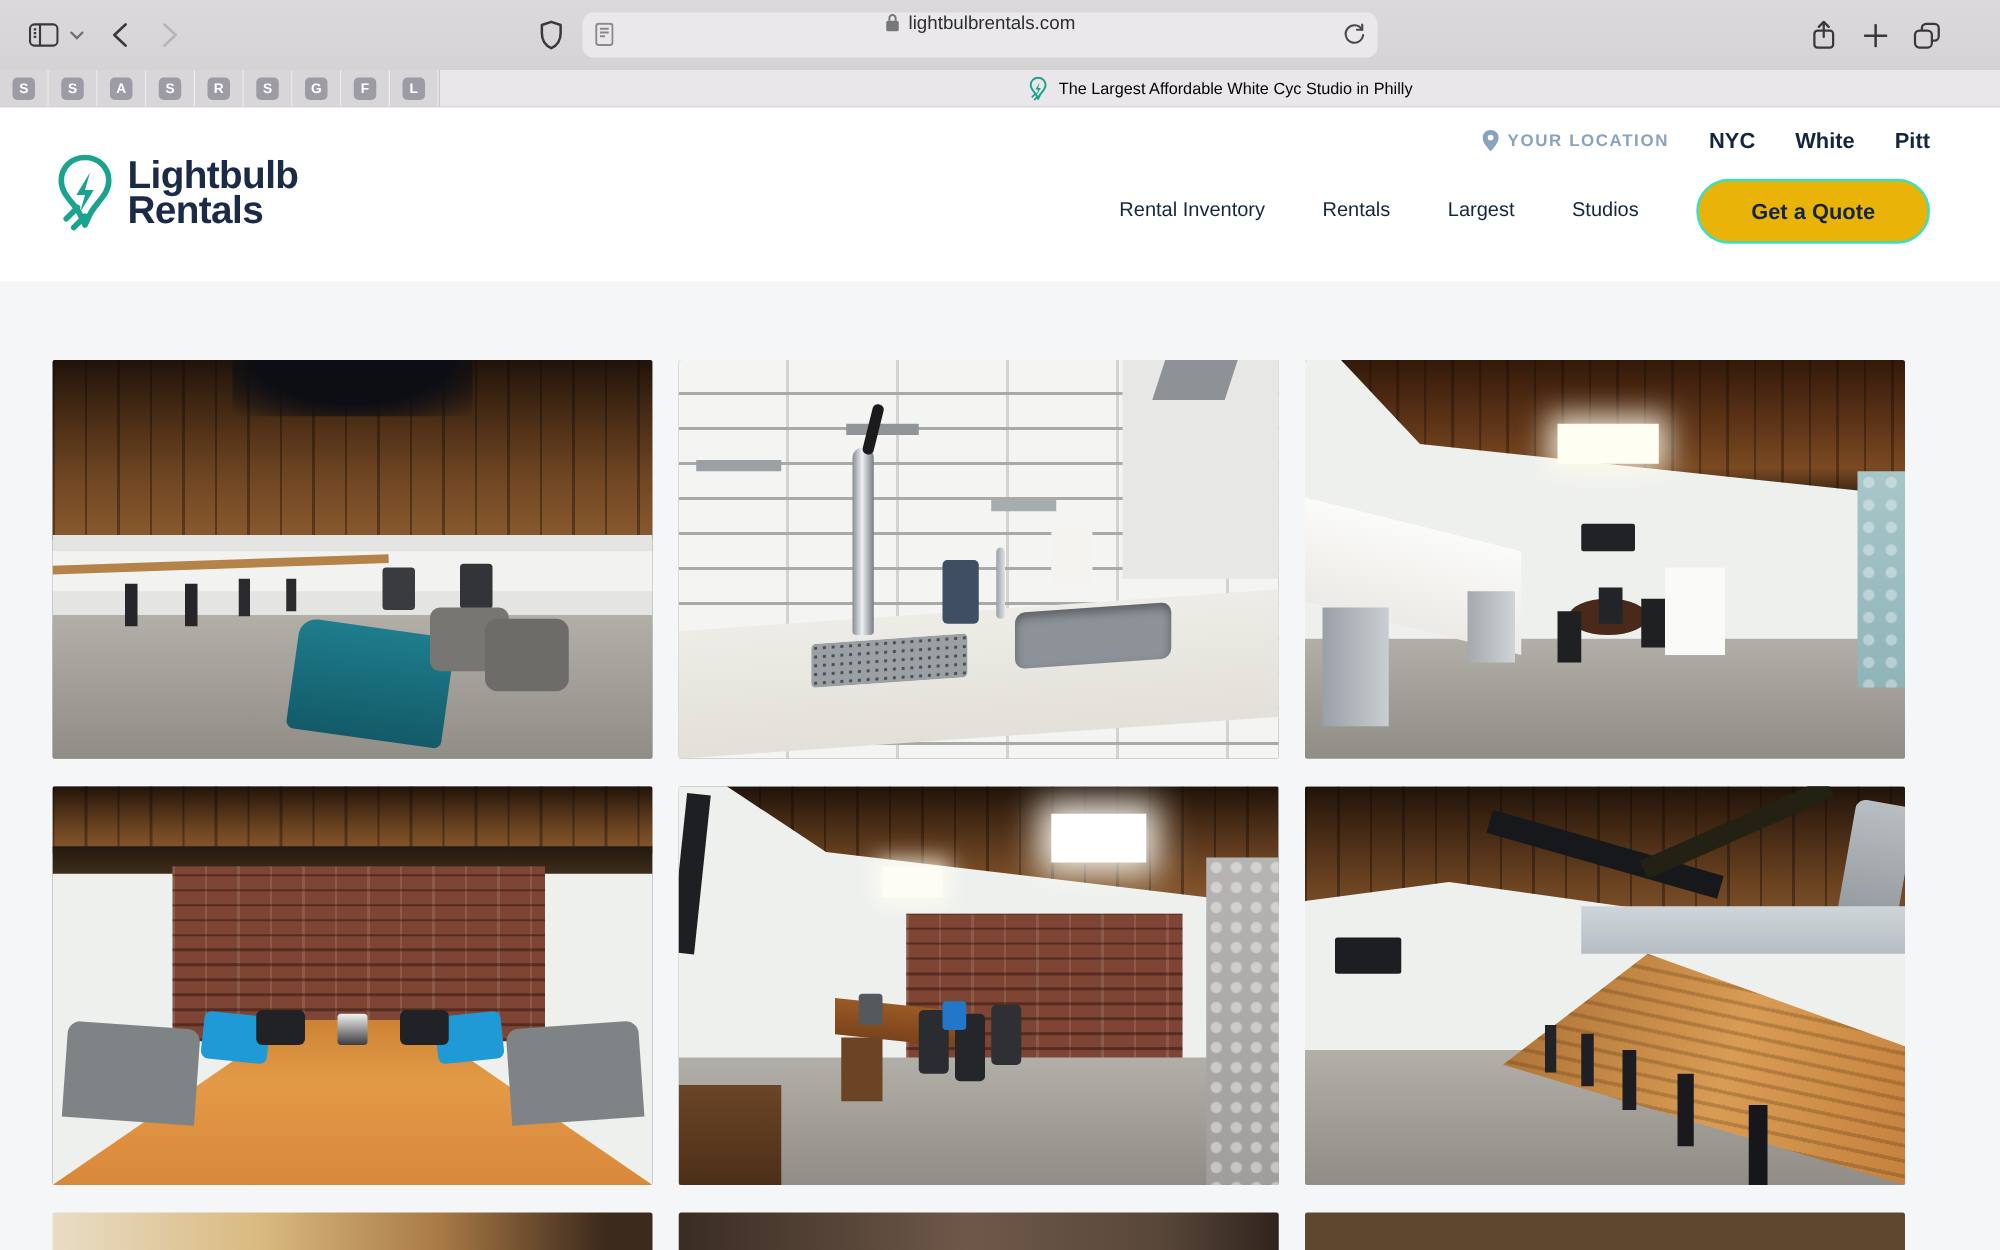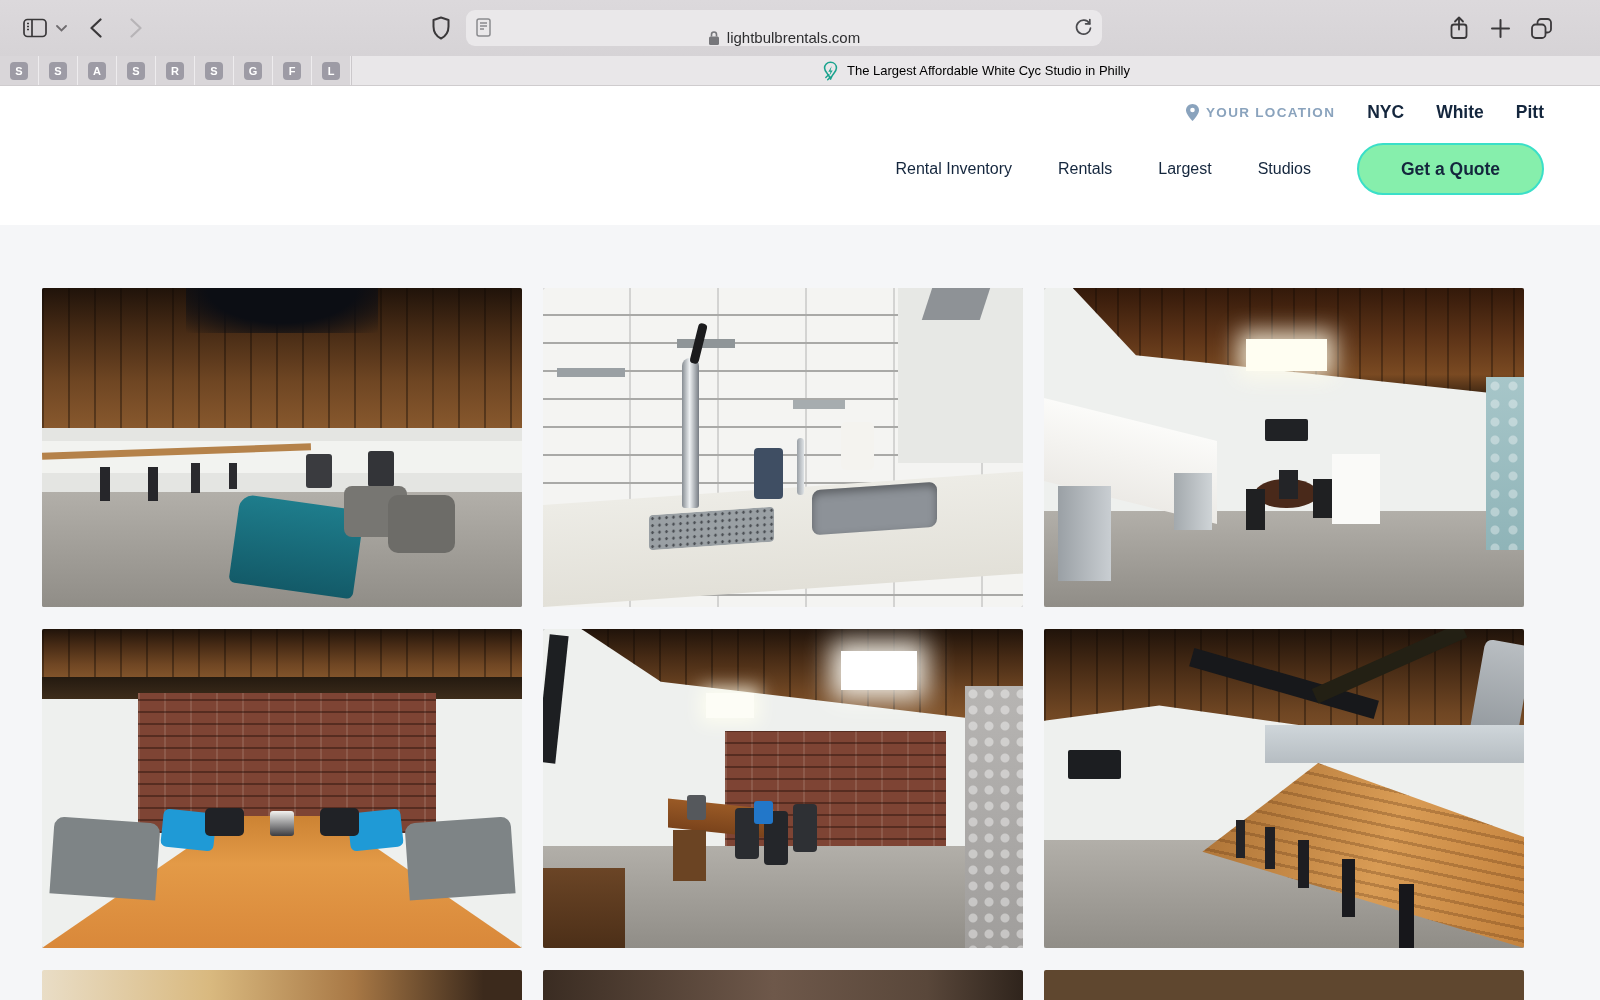--- a/index.html
+++ b/index.html
@@ -6,42 +6,42 @@
   html,body { width:1600px; height:1000px; overflow:hidden; font-family:"Liberation Sans", sans-serif; background:#fff; }
 
   
   .toolbar { position:relative; height:56px; background:linear-gradient(#dcd9dc,#d6d3d6); }
   .tool-icon { position:absolute; top:0; height:56px; display:flex; align-items:center; justify-content:center; }
   .tool-icon svg { display:block; }
 
   .addr-shield { left:428px; width:26px; }
   .addr-field { position:absolute; left:466px; top:10px; width:636px; height:36px; background:#eae8ea; border-radius:9px; }
   .addr-reader { position:absolute; left:10px; top:8px; }
-  .addr-center { position:absolute; left:0; right:0; top:0; height:36px; display:flex; align-items:flex-end; justify-content:center; gap:7px; }
+  .addr-center { position:absolute; left:0; right:0; top:0; height:36px; display:flex; align-items:flex-start; justify-content:center; gap:7px; }
   .addr-url { font-size:15px; color:#2e2e30; }
   .addr-refresh { position:absolute; right:10px; top:8px; }
 
   
   .tabbar { height:30px; display:flex; background:#dcd9dc; border-bottom:1px solid #cfccce; }
   .pinned-tab { width:39px; height:100%; display:flex; align-items:center; justify-content:center; border-right:1px solid rgba(255,255,255,.55); background:#d9d6d9; cursor:default; }
   .pinned-chip { width:18px; height:18px; border-radius:4px; background:#9d9ba5; color:#fff; font-size:11px; font-weight:bold; display:flex; align-items:center; justify-content:center; }
   .active-tab { flex:1; background:#e9e7e9; display:flex; align-items:center; justify-content:center; gap:8px; border-left:1px solid #cbc8cb; }
   .active-tab-title { font-size:13px; color:#000000; }
 
   
   .site-header { position:relative; height:139px; background:#fff; }
   .logo { position:absolute; left:42px; top:36px; display:flex; align-items:center; gap:8px; }
   .logo-text { color:#1b2b47; font-weight:700; font-size:31px; line-height:28px; letter-spacing:-0.5px; }
   .header-right { position:absolute; right:56px; top:0; display:flex; flex-direction:column; align-items:flex-end; }
   .loc-row { margin-top:16px; display:flex; align-items:center; gap:32px; }
   .loc-label { display:flex; align-items:center; gap:7px; color:#8aa3bd; font-size:13.5px; font-weight:700; letter-spacing:1.3px; cursor:pointer; }
   .loc-link { color:#14263d; font-size:17.5px; font-weight:700; cursor:pointer; }
   .nav-row { margin-top:20px; display:flex; align-items:center; }
   .nav-link { color:#14263d; font-size:16px; font-weight:500; margin-right:46px; cursor:pointer; }
-  .cta-btn { width:187px; height:52px; border-radius:28px; border:2px solid #3adfc8; background:#86efac; color:#14263d; font-size:17.5px; font-weight:600; font-family:"Liberation Sans",sans-serif; cursor:pointer; }
+  .cta-btn { width:187px; height:52px; border-radius:28px; border:2px solid #3adfc8; background:#eab308; color:#14263d; font-size:17.5px; font-weight:600; font-family:"Liberation Sans",sans-serif; cursor:pointer; }
 
   
   .main { height:775px; background:#f5f6f8; padding:63px 0 0 42px; }
   .grid { display:grid; grid-template-columns:480px 480px 480px; grid-template-rows:319px 319px 319px; column-gap:21px; row-gap:22px; width:1482px; }
   .photo { position:relative; overflow:hidden; border-radius:2px; background:#888; cursor:pointer; }
   .abs { position:absolute; }
 
   .wood { background:
       repeating-linear-gradient(90deg, rgba(15,8,3,.38) 0 2px, rgba(0,0,0,0) 2px 26px),
       linear-gradient(180deg,#20130a 0%, #472b15 30%, #6f4623 65%, #8a5a2e 100%); }
@@ -177,20 +177,31 @@
     <svg width="17" height="20" viewBox="0 0 52 64">
       <path d="M26 4 C14.8 4 7 12.2 7 22.5 C7 30 11.5 35.2 16 40.7 C18.5 43.8 21.5 47.6 23 51.6 L26 58 L29 51.6 C30.5 47.6 33.5 43.8 36 40.7 C40.5 35.2 45 30 45 22.5 C45 12.2 37.2 4 26 4 Z" fill="none" stroke="#1aa38e" stroke-width="5" stroke-linejoin="round"></path>
       <path d="M30 16 L19 34 L26 34 L22 48 L33 30 L26 30 Z" fill="#1aa38e"></path>
       <path d="M11 53 L20 44 M17 60 L26 51" stroke="#1aa38e" stroke-width="4.5" stroke-linecap="round"></path>
     </svg>
     <span class="active-tab-title">The Largest Affordable White Cyc Studio in Philly</span>
   </div>
 </div>
 
 <div class="site-header">
+  <div class="logo">
+    <svg width="52" height="64" viewBox="0 0 52 64">
+      <path d="M26 4 C14.8 4 7 12.2 7 22.5 C7 30 11.5 35.2 16 40.7 C18.5 43.8 21.5 47.6 23 51.6 L26 58 L29 51.6 C30.5 47.6 33.5 43.8 36 40.7 C40.5 35.2 45 30 45 22.5 C45 12.2 37.2 4 26 4 Z" fill="none" stroke="#1aa38e" stroke-width="4.5" stroke-linejoin="round"></path>
+      <path d="M30 16 L19 34 L26 34 L22 48 L33 30 L26 30 Z" fill="#1aa38e"></path>
+      <path d="M11 53 L20 44 M17 60 L26 51" stroke="#1aa38e" stroke-width="4.5" stroke-linecap="round"></path>
+    </svg>
+    <div class="logo-text">
+      <div>Lightbulb</div>
+      <div>Rentals</div>
+    </div>
+  </div>
 
   <div class="header-right">
     <div class="loc-row">
       <span class="loc-label">
         <svg width="13" height="17" viewBox="0 0 13 17">
           <path d="M6.5 0 C2.9 0 0 2.8 0 6.2 C0 10.6 6.5 17 6.5 17 S13 10.6 13 6.2 C13 2.8 10.1 0 6.5 0 Z" fill="#8aa3bd"></path>
           <circle cx="6.5" cy="6" r="2.3" fill="#fff"></circle>
         </svg>
         <span>YOUR LOCATION</span>
       </span>

